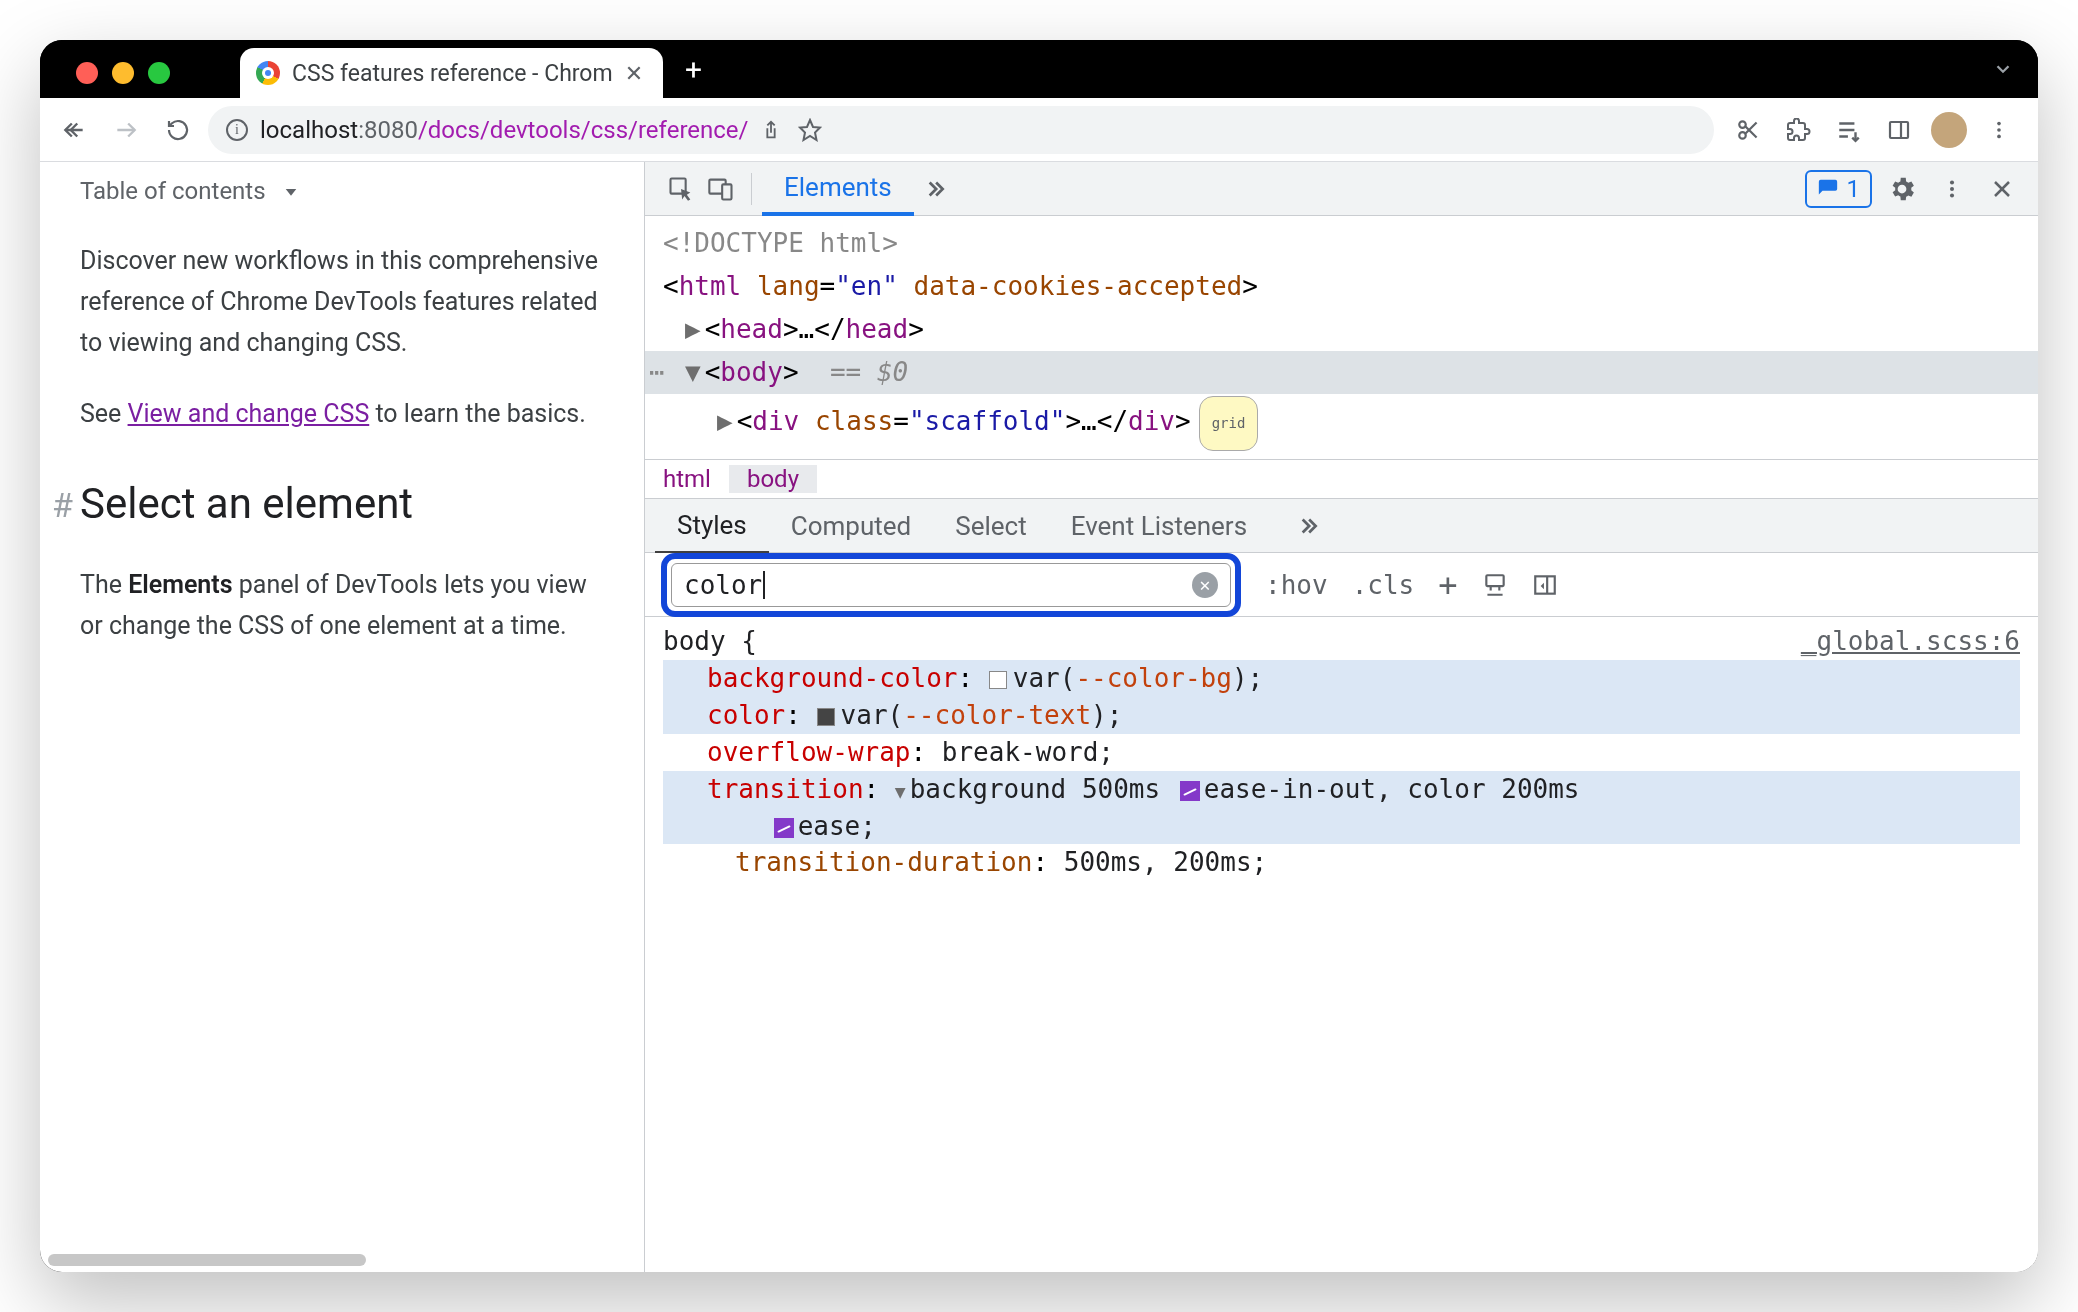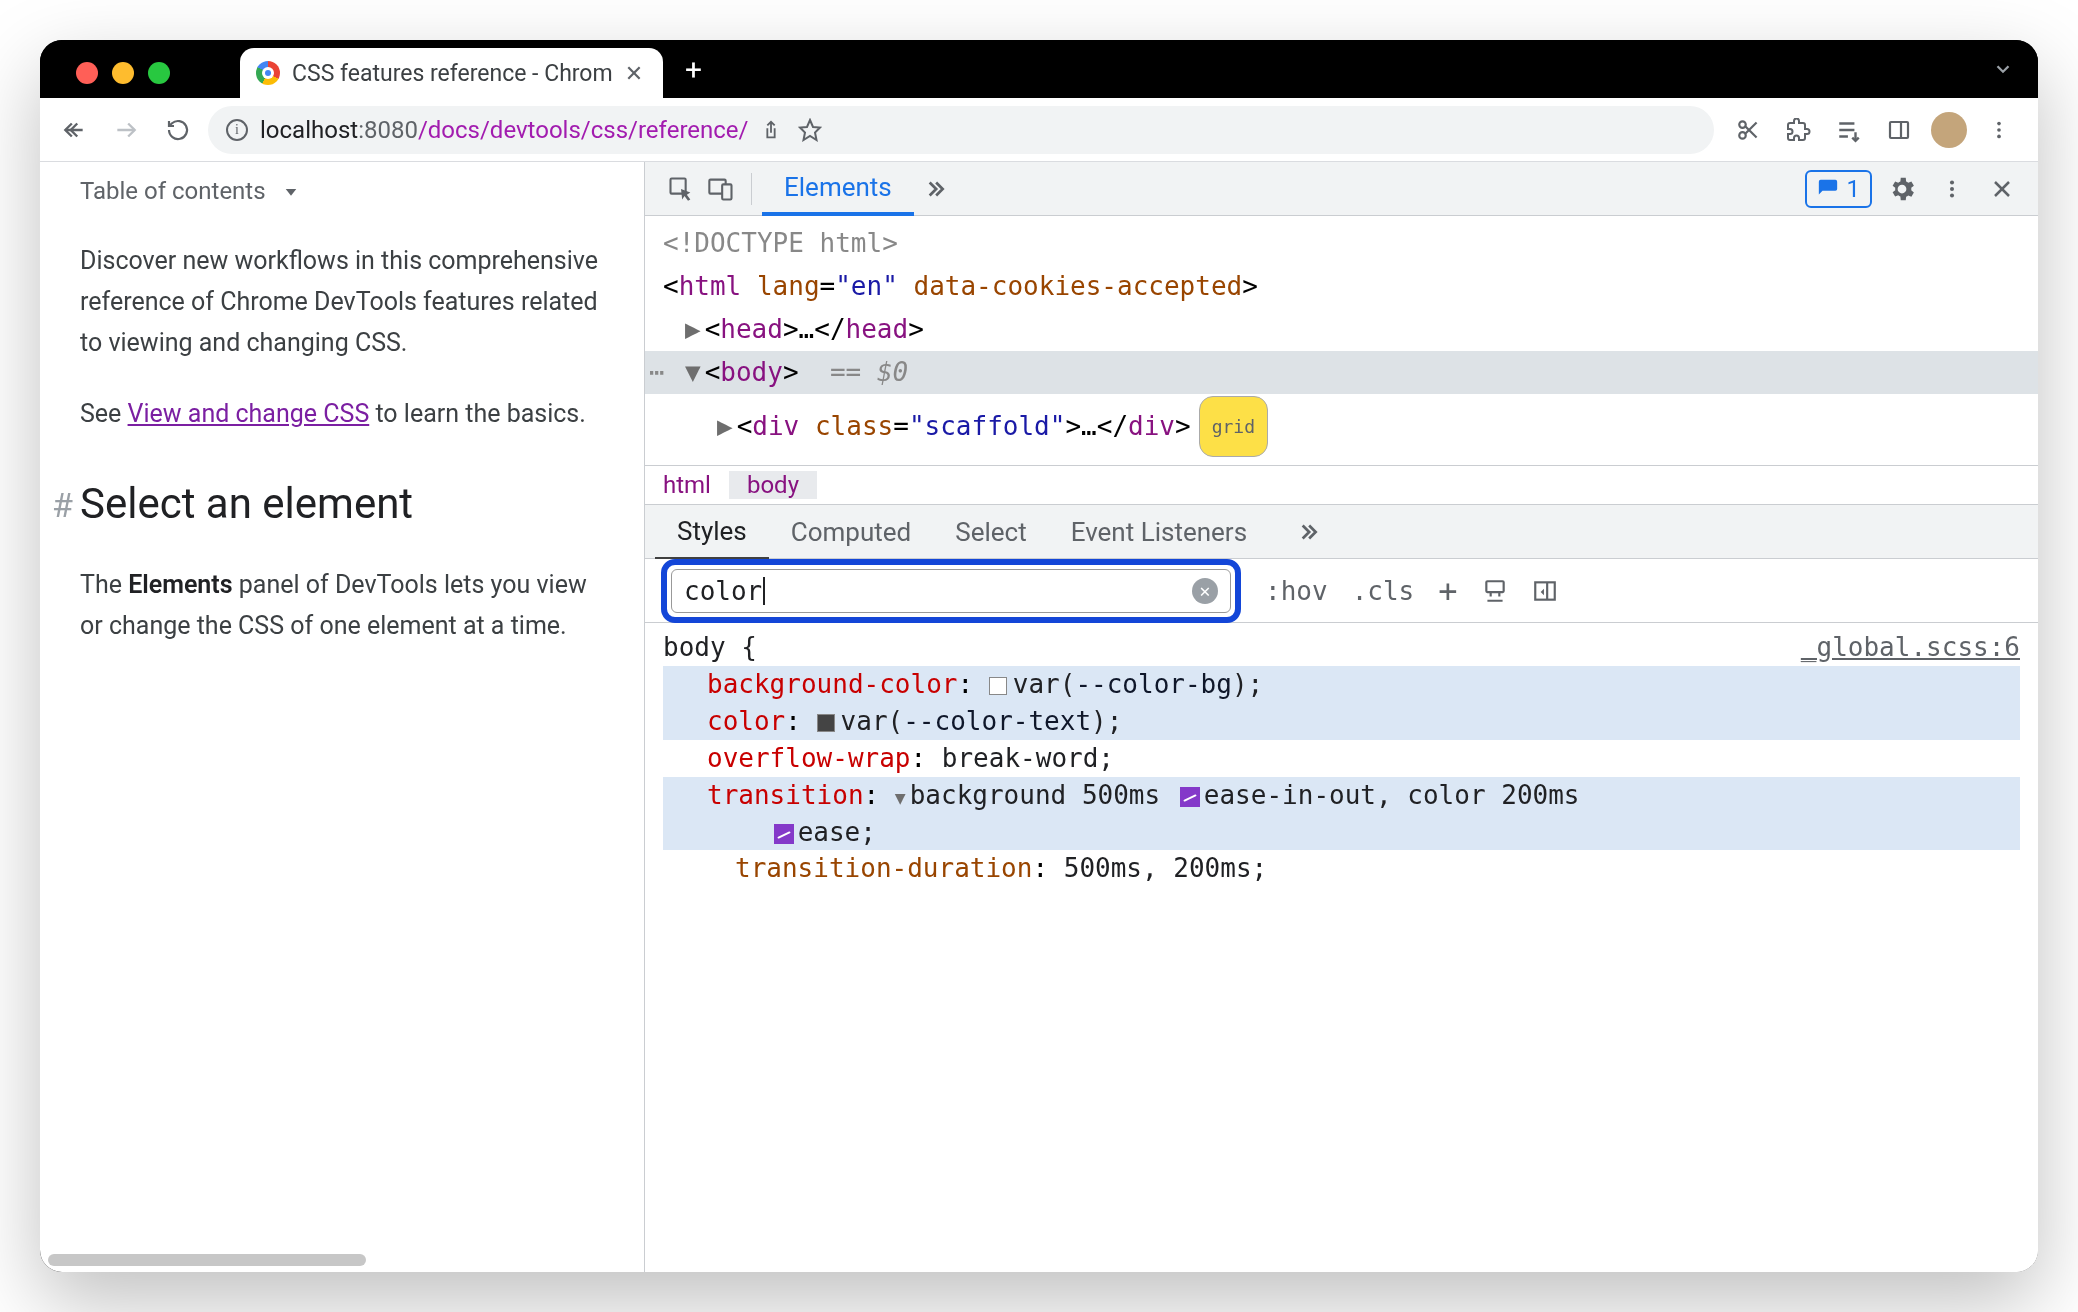--- a/index.html
+++ b/index.html
@@ -50,42 +50,42 @@
   .issues{border:2px solid #1a73e8;border-radius:6px;padding:3px 10px;display:flex;align-items:center;gap:8px;color:#1a73e8;font-size:24px;cursor:pointer}
   .dom{flex:0 0 auto;font-family:Menlo,Consolas,monospace;font-size:26px;line-height:1.5;padding:6px 0;position:relative;background:#fff}
   .domln{padding:2px 18px;white-space:nowrap}
   .domln.sel{background:#dde2e6}
   .t-tag{color:#881280}
   .t-attr{color:#994500}
   .t-val{color:#1a1aa6}
   .t-gray{color:#888}
   .tri{display:inline-block;color:#6e6e6e;margin-right:4px}
   .dots{position:absolute;left:-2px;color:#888}
-  .gridpill{display:inline-block;border:1px solid #aaa;border-radius:14px;padding:16px 12px;font-size:18px;color:#5f6368;margin-left:8px;background:#fde047;vertical-align:2px}
+  .gridpill{display:inline-block;border:1px solid #aaa;border-radius:14px;padding:16px 12px;font-size:14px;color:#5f6368;margin-left:8px;background:#fef9c3;vertical-align:2px}
   .crumbs{height:40px;border-top:1px solid #cacdd1;border-bottom:1px solid #cacdd1;display:flex;align-items:center;font-size:24px;color:#881280;background:#fff}
   .crumb{padding:0 18px;cursor:pointer}
   .crumb.sel{background:#e8eaed}
   .subtabs{height:54px;background:#f1f3f4;display:flex;align-items:center;padding:0 10px;border-bottom:1px solid #cacdd1}
   .stab{padding:0 22px;font-size:26px;color:#5f6368;height:54px;display:flex;align-items:center;cursor:pointer}
   .stab.act{color:#202124;border-bottom:2px solid #404040;margin-bottom:-1px}
   .filterrow{height:64px;background:#fff;display:flex;align-items:center;padding:0 16px;gap:24px;border-bottom:1px solid #cacdd1;font-family:Menlo,Consolas,monospace;font-size:26px;color:#5f6368}
   .filterbox{border:6px solid #1346d8;border-radius:14px;padding:4px;display:flex;align-items:center}
   .filterin{border:1px solid #999;border-radius:6px;height:44px;width:560px;display:flex;align-items:center;padding:0 12px;font-size:26px;color:#202124;font-family:inherit}
   .filterin .cur{border-right:2px solid #202124;height:28px;display:inline-block;margin-left:1px}
   .filterin .clr{margin-left:auto;width:26px;height:26px;border-radius:50%;background:#9aa0a6;color:#fff;display:flex;align-items:center;justify-content:center;font-size:18px;cursor:pointer}
   .fricon{cursor:pointer}
   .sty{flex:1;overflow:hidden;font-family:Menlo,Consolas,monospace;font-size:26px;line-height:1.42;padding:6px 18px;background:#fff}
   .selrow{display:flex;justify-content:space-between;color:#202124}
   .src{color:#5f6368;text-decoration:underline}
   .prop{padding-left:44px}
   .prop.hl{background:#dbe7f5}
   .pnm{color:#c80000}
   .pnm.sub{color:#994500}
   .pval{color:#202124}
-  .var{color:#0f172a}
+  .var{color:#c2410c}
   .sw{display:inline-block;width:18px;height:18px;border:1px solid #888;vertical-align:-2px;margin-right:6px}
   .ease{display:inline-block;width:20px;height:20px;background:#8439c9;vertical-align:-3px;margin:0 4px;position:relative}
   .ease::after{content:"";position:absolute;left:3px;right:3px;top:10px;height:2px;background:#fff;transform:rotate(-25deg);border-radius:2px}
   svg{display:block}
 </style>
 </head>
 <body>
 
 <div class="wrap">
 <div class="win">

